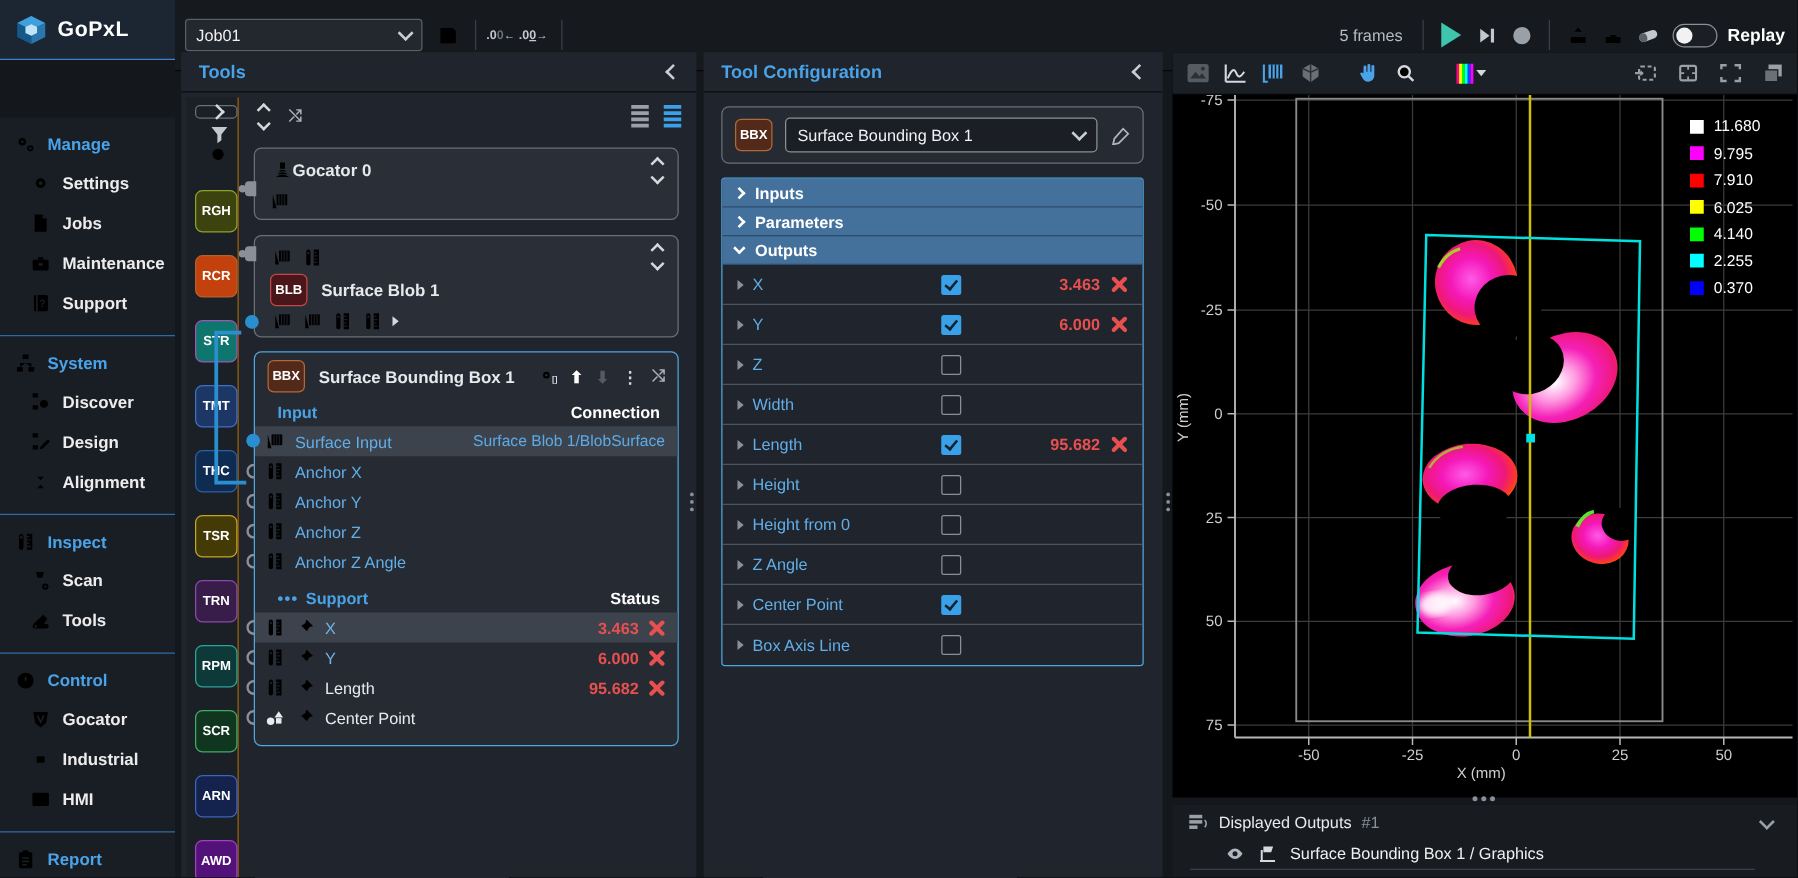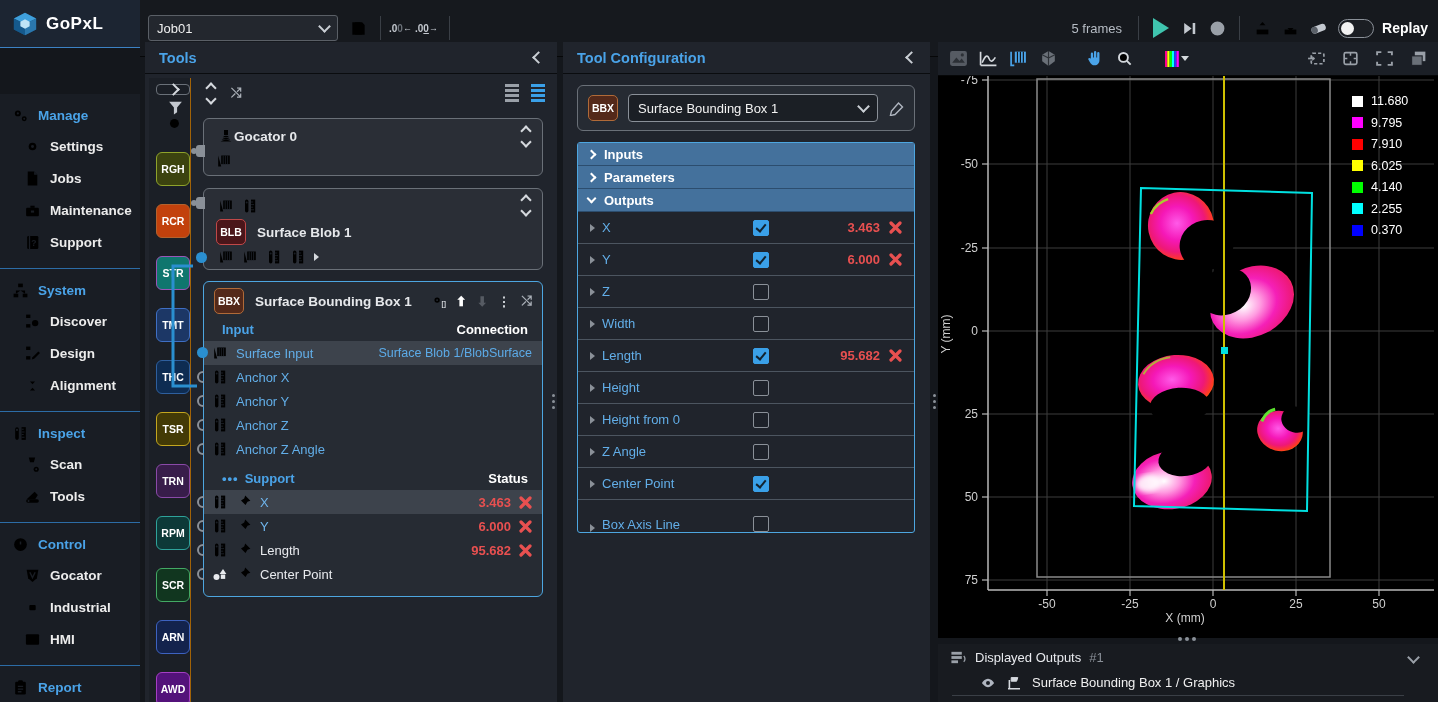--- a/index.html
+++ b/index.html
@@ -82,21 +82,21 @@
   
   #config-panel { position:absolute; left:563px; top:42px; width:367px; height:660px; background:#20242c; }
   #tool-selector { position:absolute; left:14px; top:43px; width:338px; height:46px; border:1px solid #6a7078; border-radius:6px; background:#262b33; display:flex; align-items:center; gap:10px; padding:0 10px; }
   #tool-dd { flex:1; height:28px; background:#1b1f25; border:1px solid #8a9098; border-radius:4px; display:flex; align-items:center; justify-content:space-between; padding:0 9px; color:#f2f2f2; }
   #accordion { position:absolute; left:14px; top:100px; width:338px; border:1px solid #4da6e0; border-radius:3px; background:#20242c; }
   .acc-head { height:23px; background:#44719c; border-bottom:1px solid #2c4d6e; display:flex; align-items:center; gap:9px; padding-left:10px; color:#fff; font-weight:bold; font-size:13px; }
   .acc-chev { width:7px; height:7px; border-left:2.2px solid #fff; border-bottom:2.2px solid #fff; }
   .acc-chev.closed { transform:rotate(-135deg); }
   .acc-chev.open { transform:rotate(-45deg); margin-top:-3px; }
   .opt-row { display:flex; align-items:center; height:32px; padding:0 12px 0 12px; border-bottom:1px solid #4c5560; }
-  .opt-row:last-child { border-bottom:none;align-items:flex-end; }
+  .opt-row:last-child { border-bottom:none; }
   .tri-r { width:0; height:0; border-left:5px solid #8a9098; border-top:4px solid transparent; border-bottom:4px solid transparent; margin-right:7px; }
   .opt-label { color:#62aee8; font-size:13px; }
   .cb { width:16px; height:16px; border:1.5px solid #8a9098; border-radius:2px; background:#1e222a; position:absolute; left:175px; }
   .cb.checked { background:#3aa0e8; border-color:#3aa0e8; }
   .cb.checked::after { content:""; position:absolute; left:4px; top:1px; width:4px; height:8px; border:solid #12222e; border-width:0 2.4px 2.4px 0; transform:rotate(40deg); }
   .opt-row { position:relative; }
   .opt-val { position:absolute; right:34px; color:#e85050; font-weight:bold; }
   .opt-x { position:absolute; right:12px; top:9px; }
 
   

